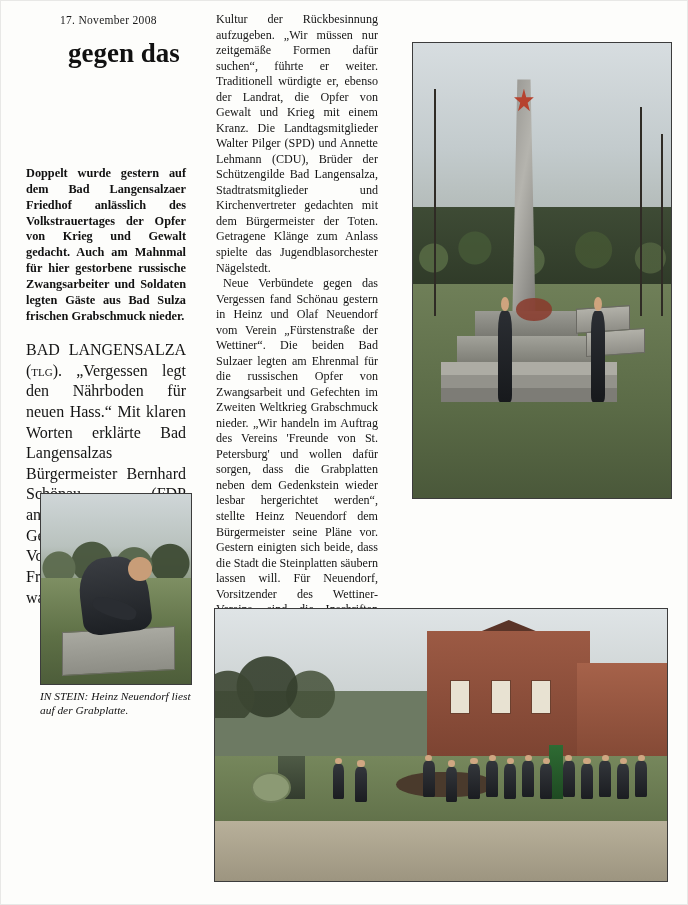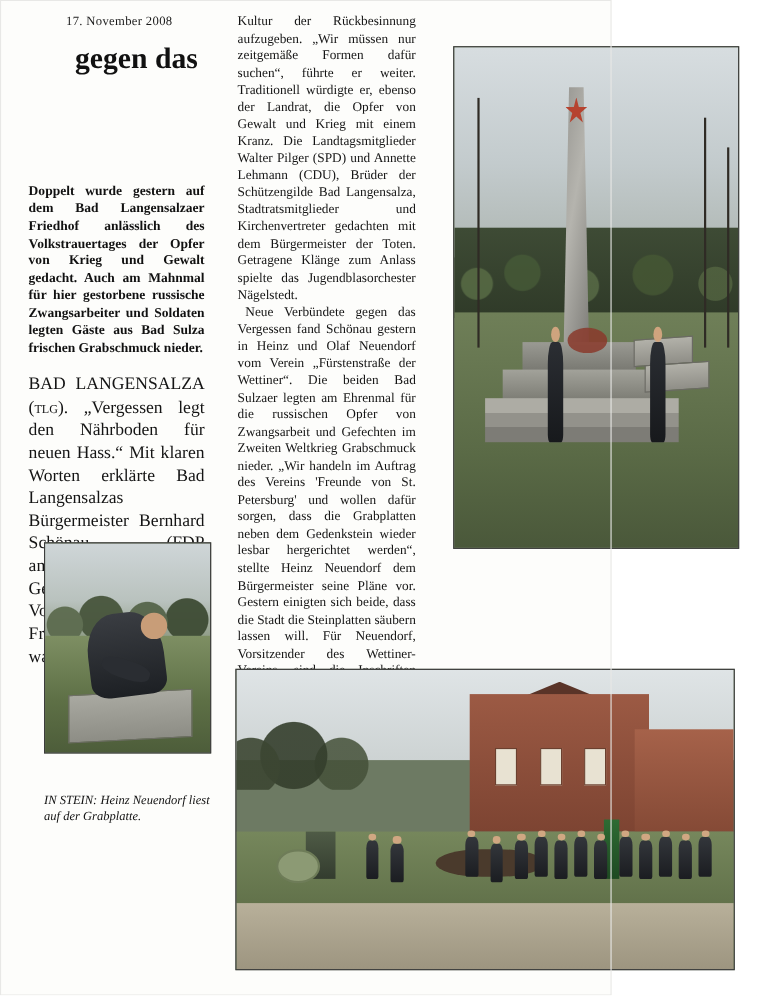--- a/index.html
+++ b/index.html
@@ -14,21 +14,21 @@
     position: relative;
     width: 688px;
     height: 905px;
     background: #ffffff;
     overflow: hidden;
   }
   .clipping {
     position: absolute;
     left: 0;
     top: 0;
-    width: 556px;
+    width: 688px;
     height: 905px;
     background: #fdfdfb;
   }
   
   .date {
     position: absolute;
     left: 60px;
     top: 14px;
     font-size: 11.5px;
     font-family: "Liberation Serif", serif;
@@ -311,21 +311,21 @@
 
     <div class="photo" id="photo1">
       <div class="sky"></div>
       <div class="trees"></div>
       <div class="ground"></div>
       <div class="slab"></div>
       <div class="person-body"></div>
       <div class="person-head"></div>
       <div class="arm"></div>
     </div>
-    <div class="caption" style="left:40px; top:690px; width:152px;margin-top:32px;">IN STEIN: Heinz Neuendorf liest auf der Grabplatte.</div>
+    <div class="caption" style="left:40px; top:690px; width:152px;">IN STEIN: Heinz Neuendorf liest auf der Grabplatte.</div>
 
     <div class="photo" id="photo2">
       <div class="sky"></div>
       <div class="hedge"></div>
       <div class="hedgetex"></div>
       <div class="ground"></div>
       <div class="tree t1"></div>
       <div class="tree t2"></div>
       <div class="tree t3"></div>
       <div class="obelisk"></div>

